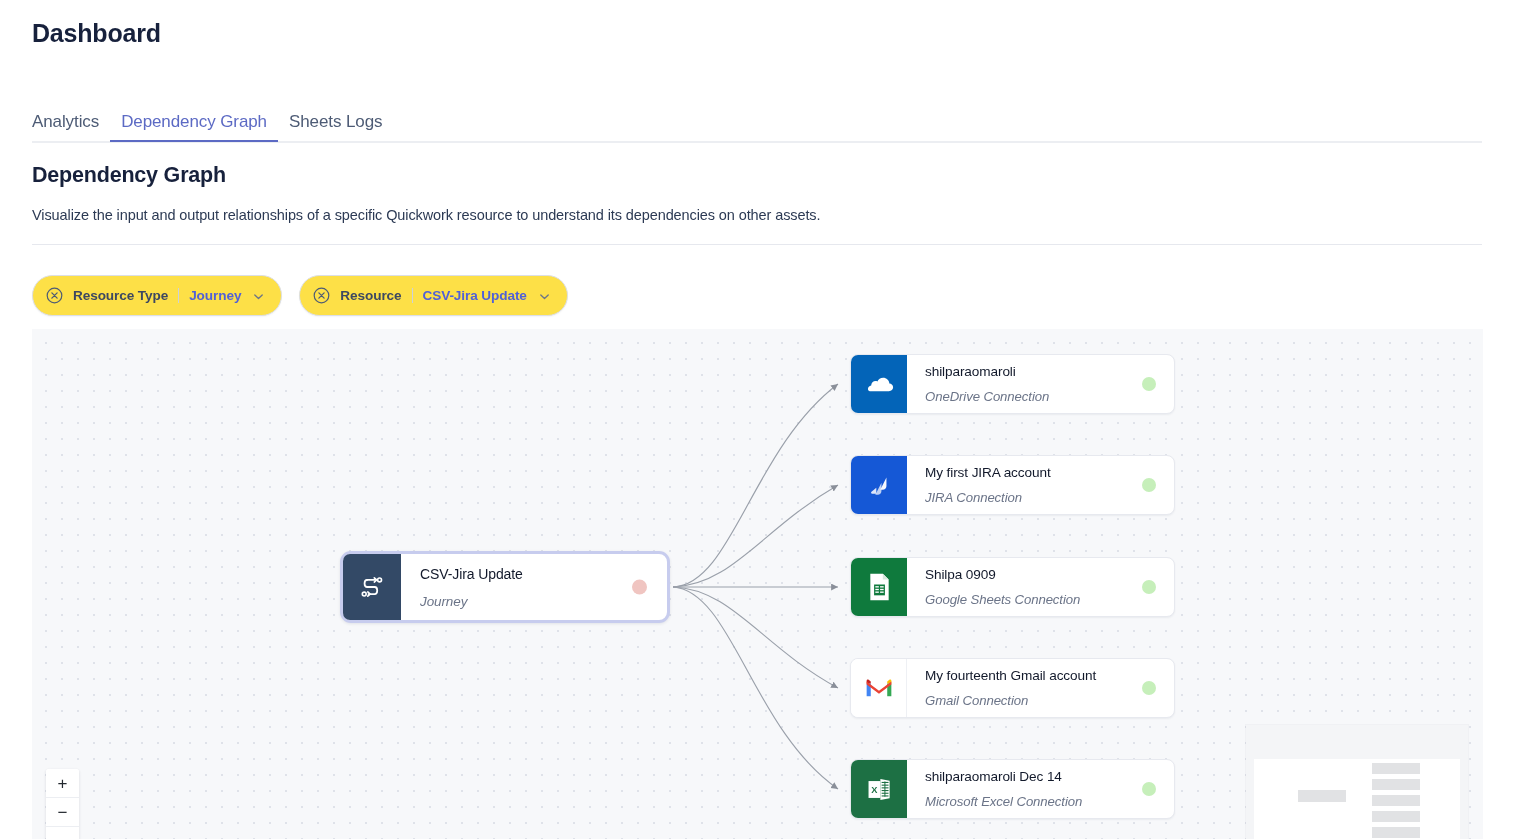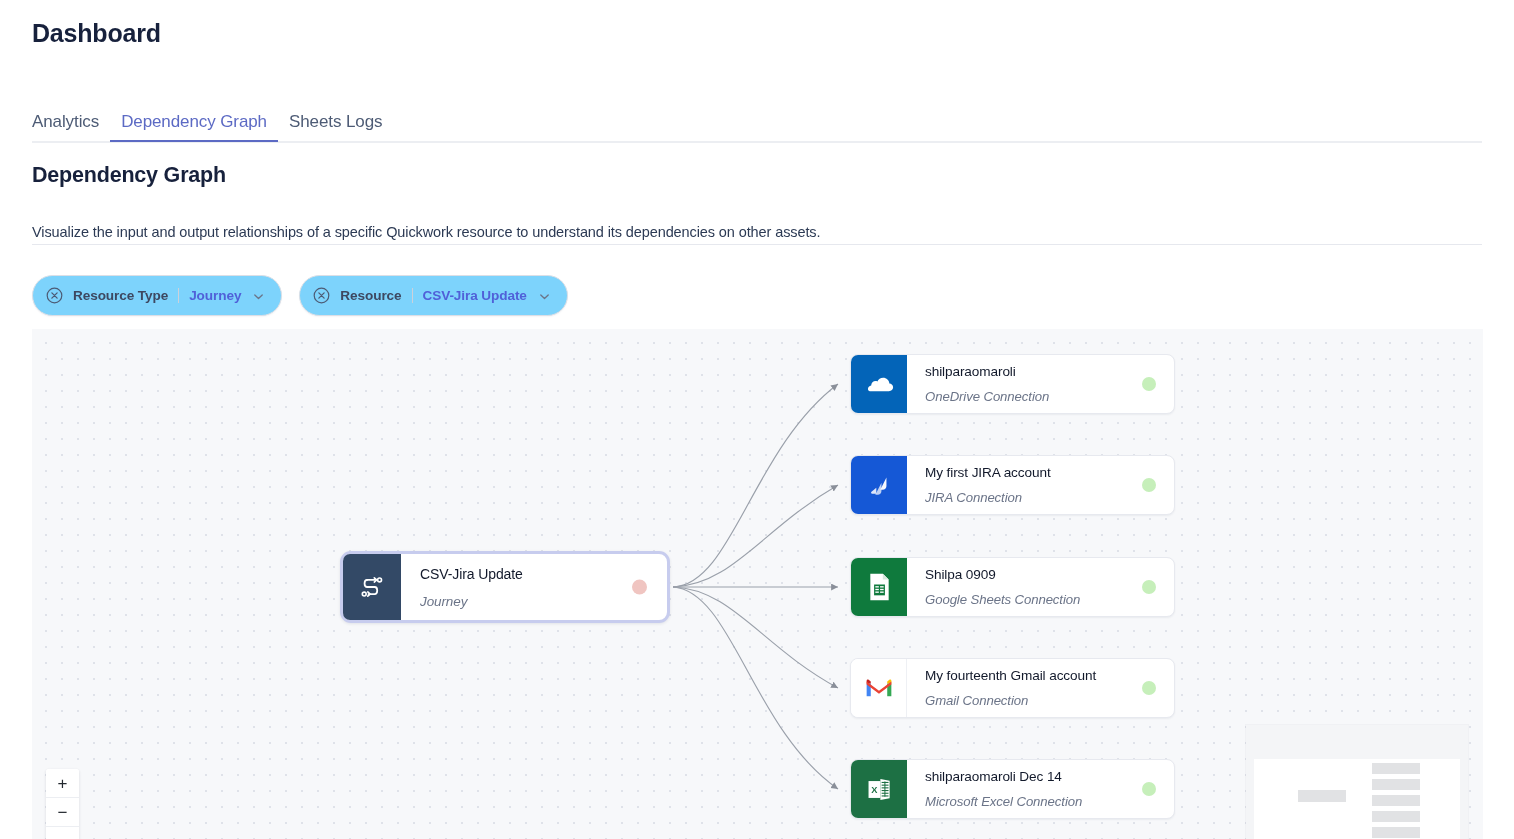--- a/index.html
+++ b/index.html
@@ -44,35 +44,35 @@
     height: 2.5px; background: #5c6ac4; z-index: 2;
   }
 
   
   .sec-title {
     position: absolute; left: 32px; top: 163px;
     font-size: 21.5px; font-weight: bold; color: #17213c;
     letter-spacing: -0.2px;
   }
   .sec-sub {
-    position: absolute; left: 32px; top: 224px;
+    position: absolute; left: 32px; top: 207px;
     font-size: 14.5px; color: #2c3a54; letter-spacing: -0.1px;
   }
   .sec-rule {
     position: absolute; left: 32px; top: 244px;
     width: 1450px; height: 1px; background: #e6e8ee;
   }
 
   
   .filters { position: absolute; left: 32px; top: 275px; display: flex; gap: 17px; }
   .chip {
     display: flex; align-items: center; gap: 10px;
     height: 41px; padding: 0 16px 0 13px;
     border: 1px solid #dcdfe6; border-radius: 21px;
-    background: #7dd3fc; cursor: pointer;
+    background: #fde047; cursor: pointer;
     box-shadow: 0 1px 1.5px rgba(20,30,60,.045);
   }
   .chip-x { width: 17px; height: 17px; flex: 0 0 auto; display: block; }
   .chip-label { font-size: 13.6px; font-weight: bold; color: #3d4861; letter-spacing: -0.1px; }
   .chip-sep { width: 1px; height: 15px; background: #ccd1da; }
   .chip-value { font-size: 13.6px; font-weight: bold; color: #5060d8; letter-spacing: -0.1px; }
   .chip-chev { width: 13px; height: 13px; margin-left: 1px; display: block; }
 
   
   .canvas {

